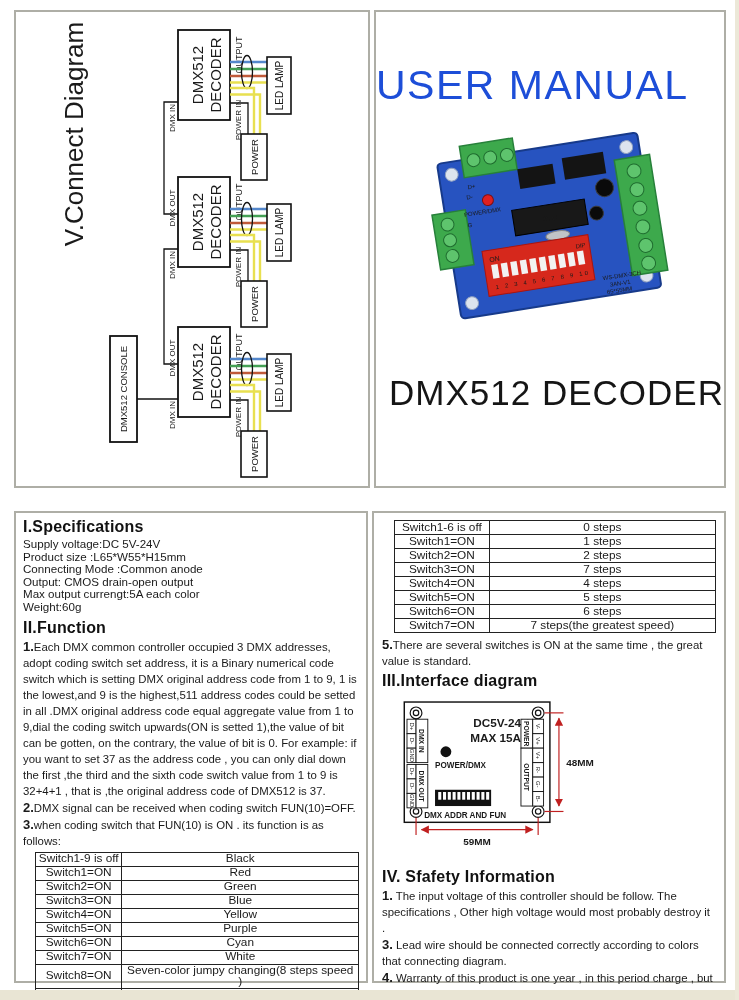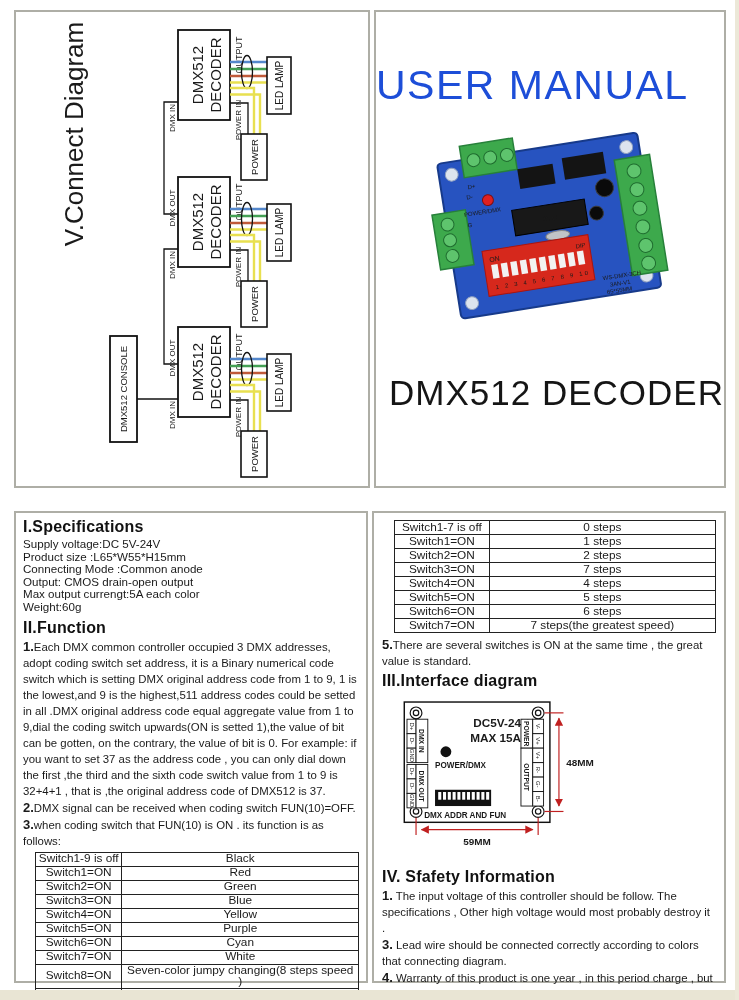--- a/index.html
+++ b/index.html
@@ -249,21 +249,21 @@
           </tr>
     </tbody>
       </table>
     <div class="fn-item"><span class="num">4.</span><span>if coding switch is 8 or 9,  from 1 to 7 is the choice for speed , there are 8 steps in all, the description is as follows:</span></div>
   </div>
 
   <div class="panel p-br">
     <table class="dtab stab">
       <tbody>
           <tr>
-            <td>Switch1-7 is off</td>
+            <td>Switch1-6 is off</td>
             <td>0 steps</td>
           </tr>
       <tr>
             <td>Switch1=ON</td>
             <td>1 steps</td>
           </tr>
       <tr>
             <td>Switch2=ON</td>
             <td>2 steps</td>
           </tr>

